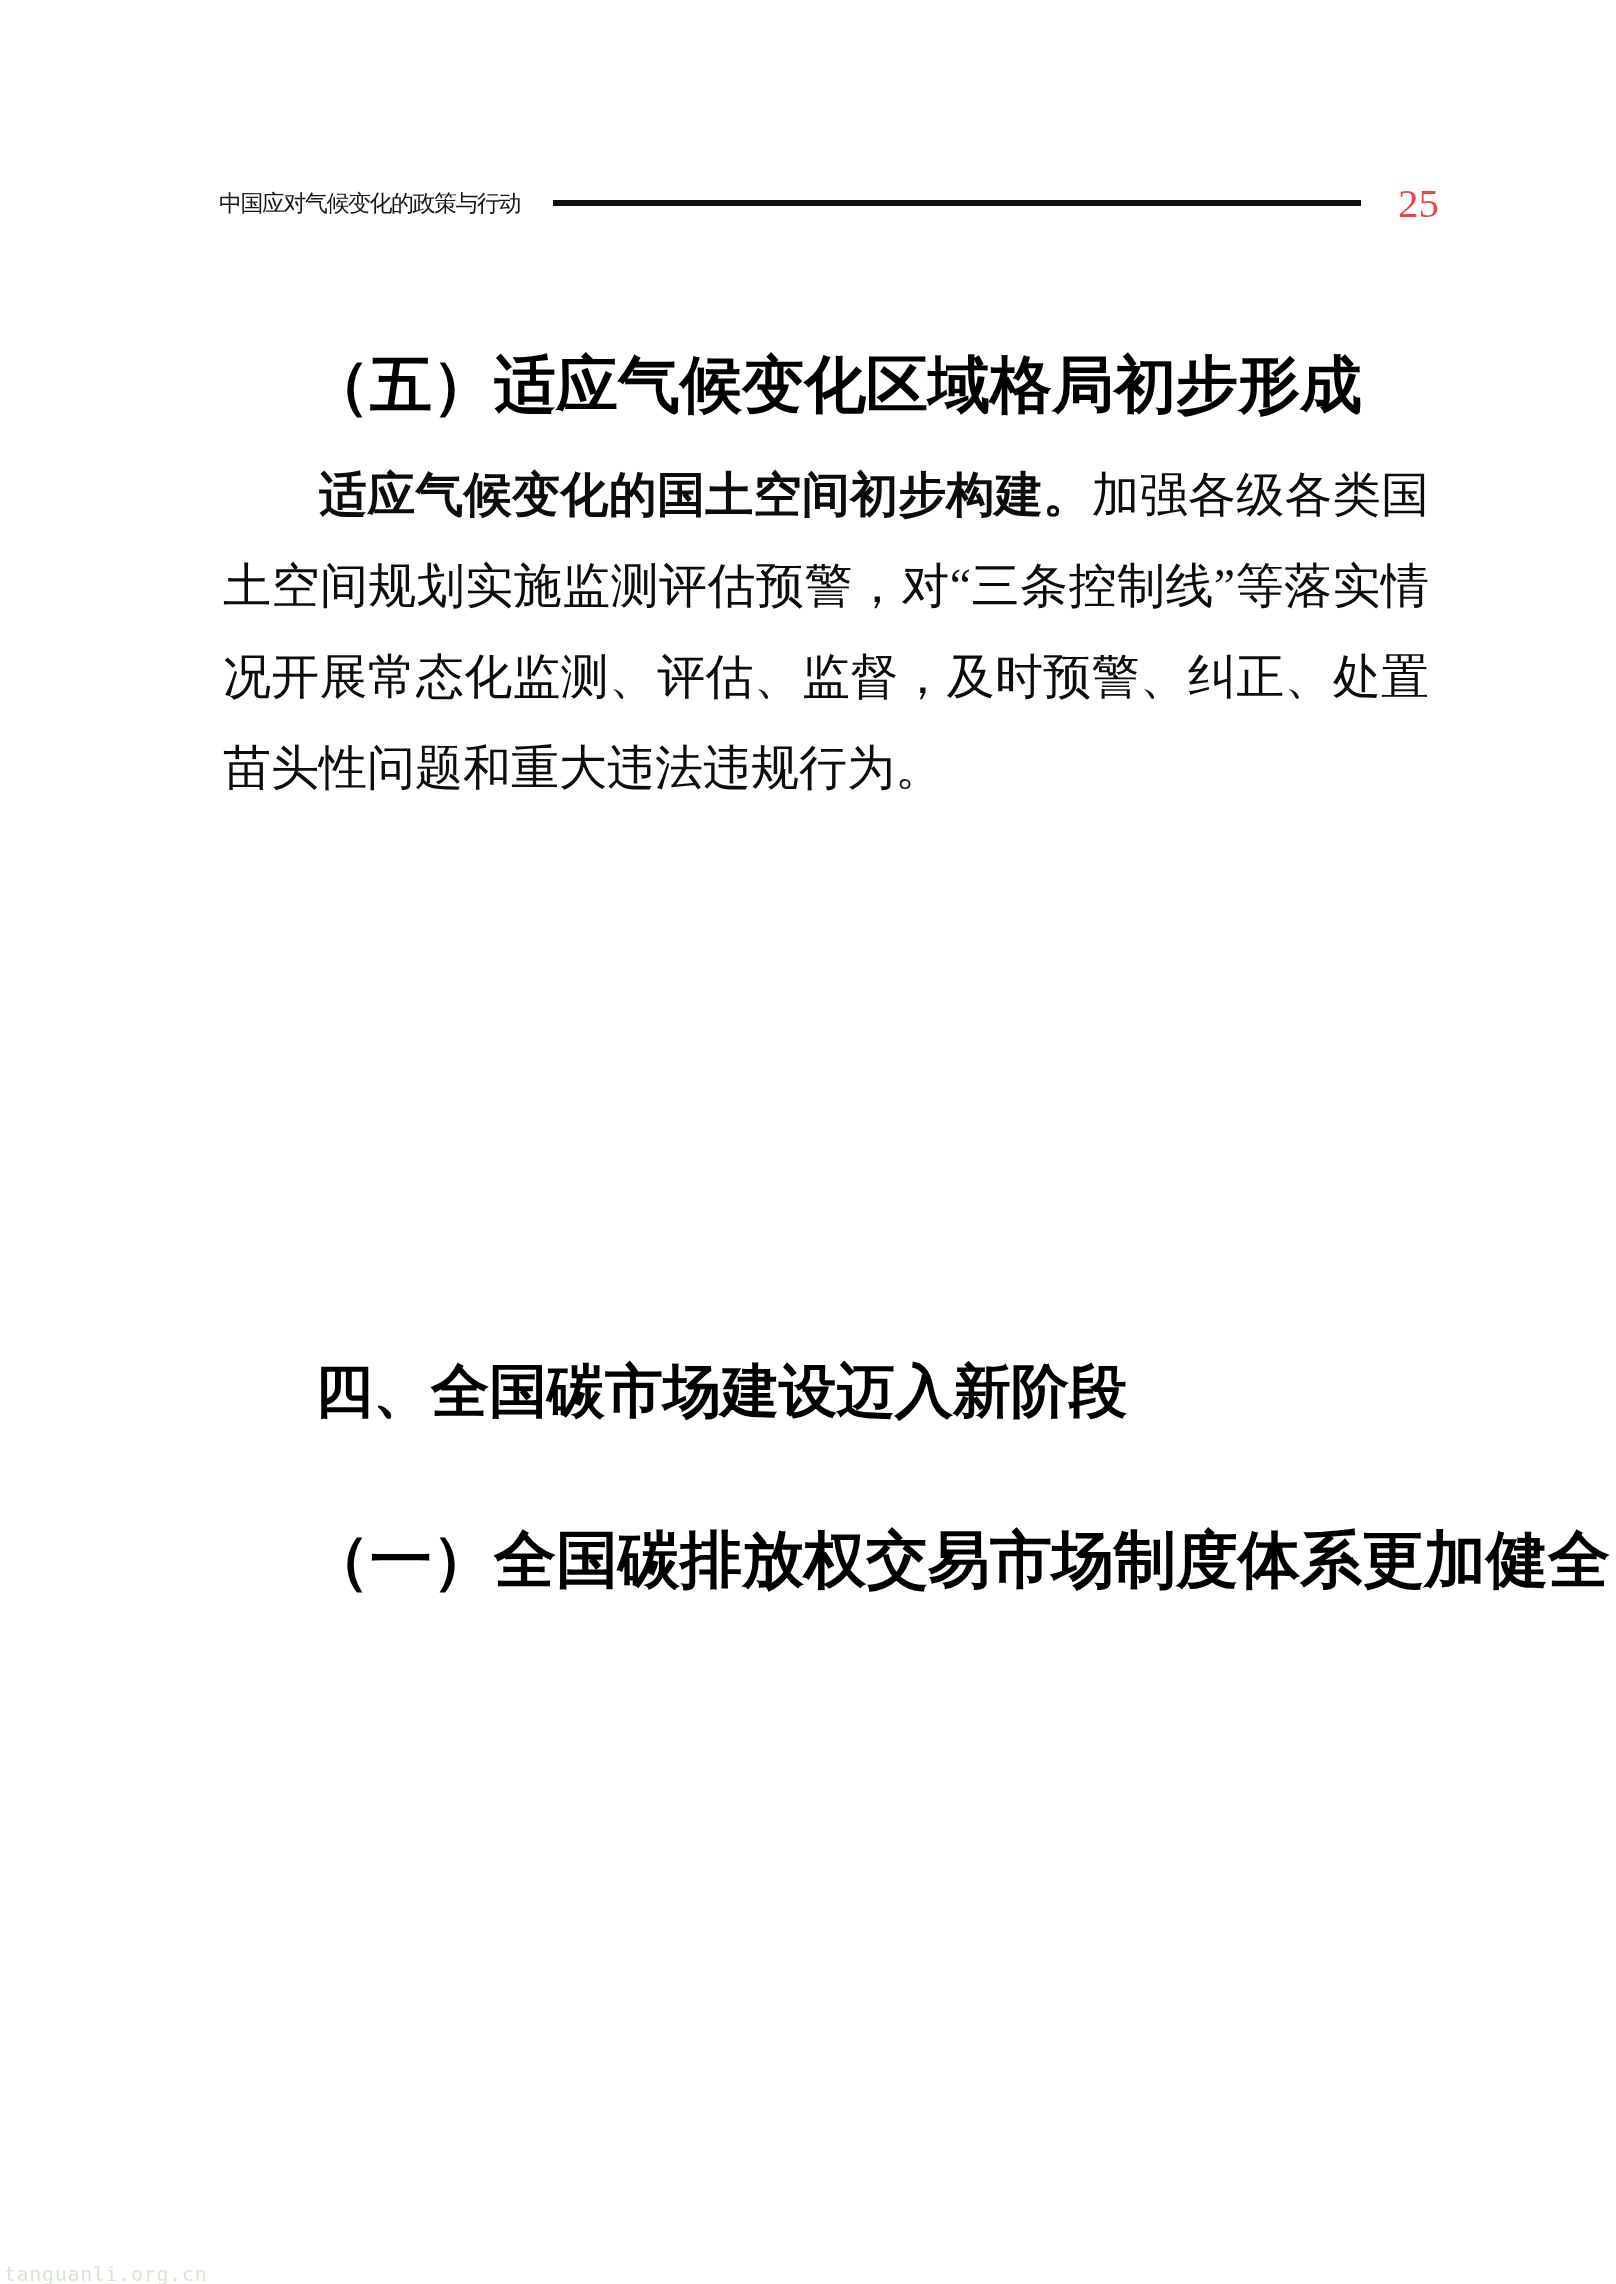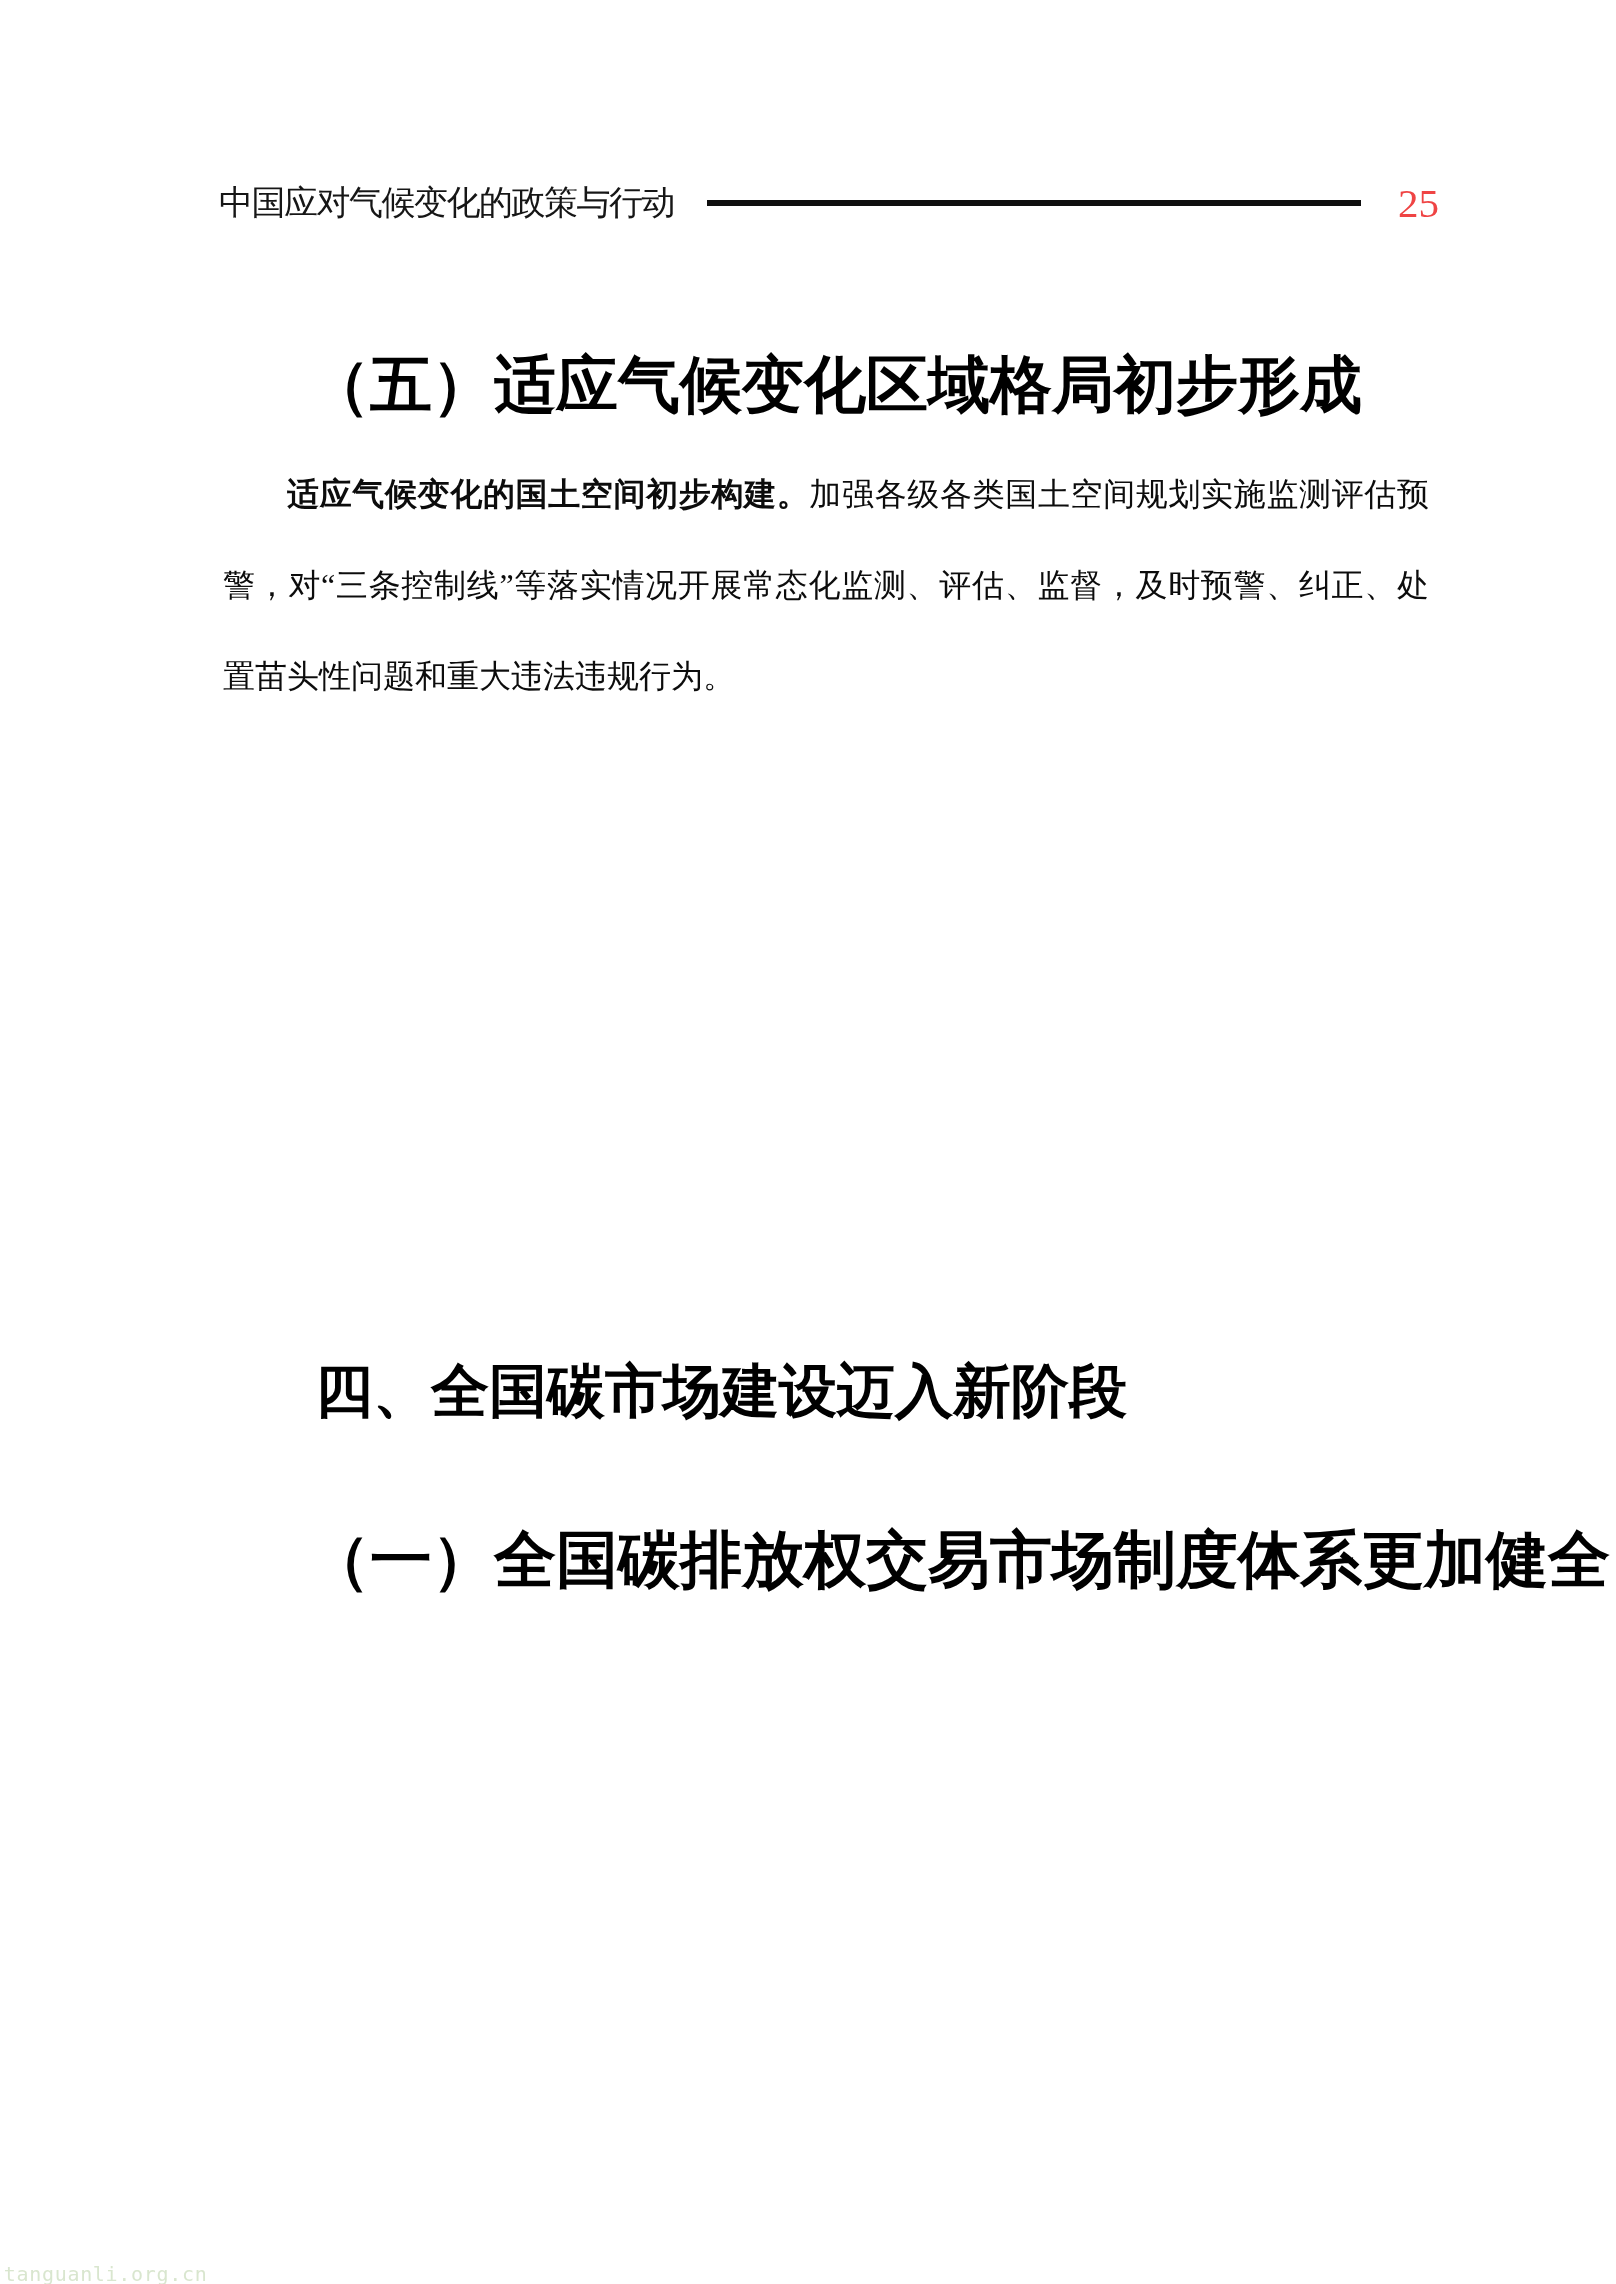--- a/index.html
+++ b/index.html
@@ -23,21 +23,21 @@
     left: 219px;
     right: 178px;
     top: 177px;
     height: 52px;
     display: flex;
     align-items: center;
   }
   .header-title {
     font-family: Liberation Mono, monospace;
     font-weight: 300;
-    font-size: 34px;
+    font-size: 23px;
     letter-spacing: -1.5px;
     color: #161616;
     white-space: nowrap;
   }
   .header-rule {
     flex: 1;
     height: 5.2px;
     background: #0f0f0f;
     margin-left: 33px;
     margin-right: 37px;
@@ -69,21 +69,21 @@
     font-size: 58px;
     line-height: 1.15;
     color: #000;
     white-space: nowrap;
   }
   
   .para {
     position: absolute;
     left: 223px;
     width: 1206px;
-    font-size: 32px;
+    font-size: 48px;
     line-height: 91px;
     text-align: justify;
     text-justify: inter-character;
     text-indent: 2em;
     color: #0c0c0c;
     margin: 0;
   }
   .para .lead { font-weight: 700; }
   .p1 { top: 449px; }
   .p2 { top: 815px; }

